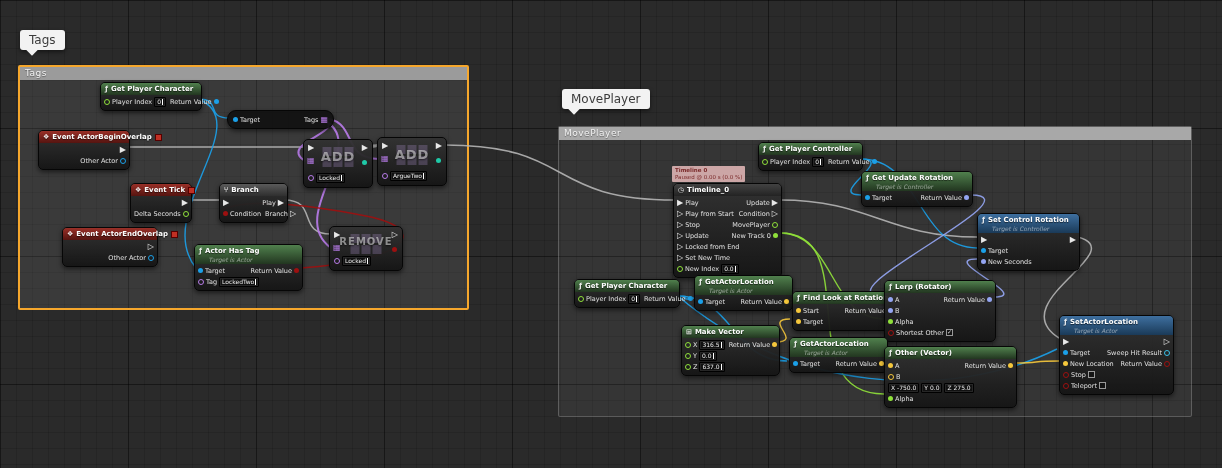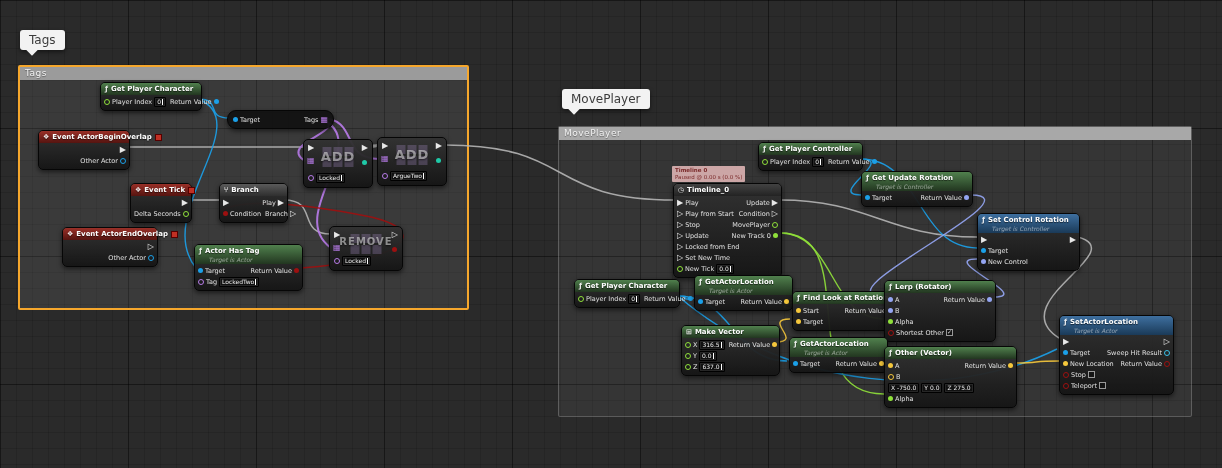--- a/index.html
+++ b/index.html
@@ -402,21 +402,21 @@
           </div>
           <div class="row">
             <span class="pl">
               <span class="exec">▷</span>
               <span class="plabel">Set New Time</span>
             </span>
           </div>
           <div class="row">
             <span class="pl">
               <span class="dot" style="border: 1px solid rgb(143, 224, 58); width: 4px; height: 4px;"></span>
-              <span class="plabel">New Tick</span>
+              <span class="plabel">New Index</span>
               <span class="val caret">0.0</span>
             </span>
           </div>
         </div>
       </div>
       <div class="node" style="left: 861px; top: 171px; width: 110px;">
         <div class="hdr green">
           <div class="t-row">
             <span class="n-icon">ƒ</span>
             <span>Get Update Rotation</span>
@@ -455,21 +455,21 @@
           </div>
           <div class="row">
             <span class="pl">
               <span class="dot" style="background: rgb(27, 160, 232);"></span>
               <span class="plabel">Target</span>
             </span>
           </div>
           <div class="row">
             <span class="pl">
               <span class="dot" style="background: rgb(148, 165, 242);"></span>
-              <span class="plabel">New Control</span>
+              <span class="plabel">New Seconds</span>
             </span>
           </div>
         </div>
       </div>
       <div class="node" style="left: 574px; top: 279px; width: 104px;">
         <div class="hdr green">
           <div class="t-row">
             <span class="n-icon">ƒ</span>
             <span>Get Player Character</span>
           </div>

